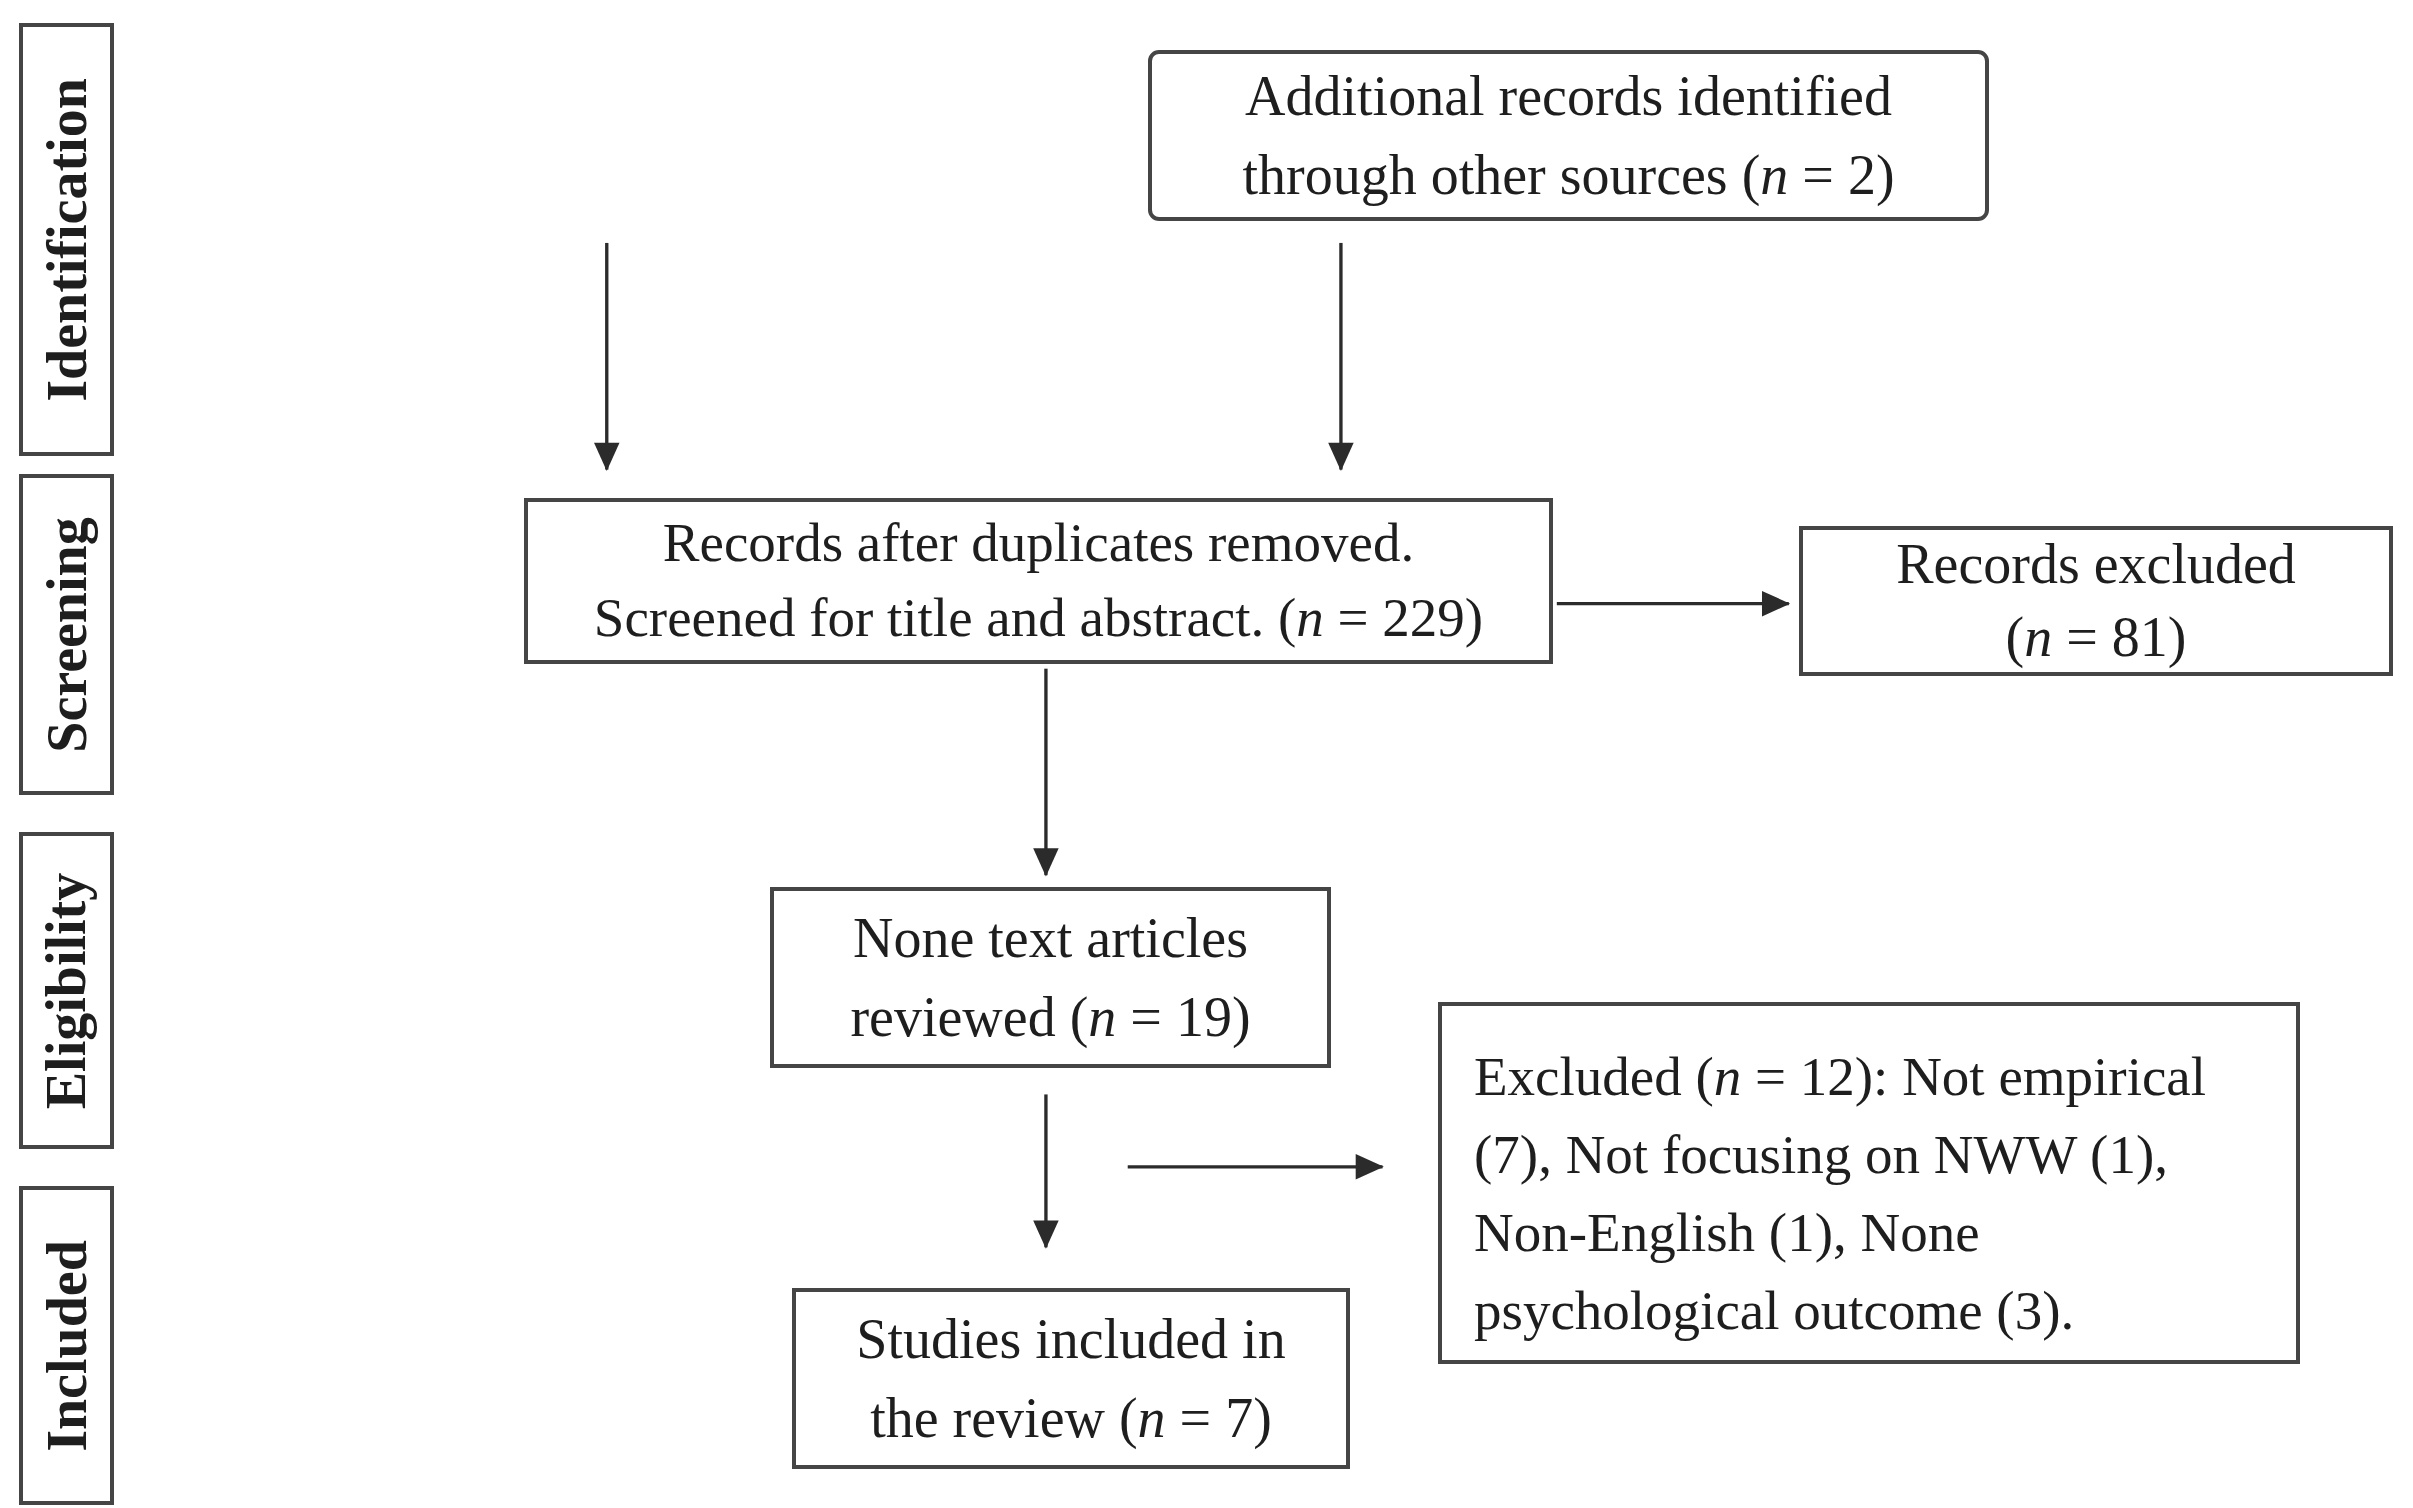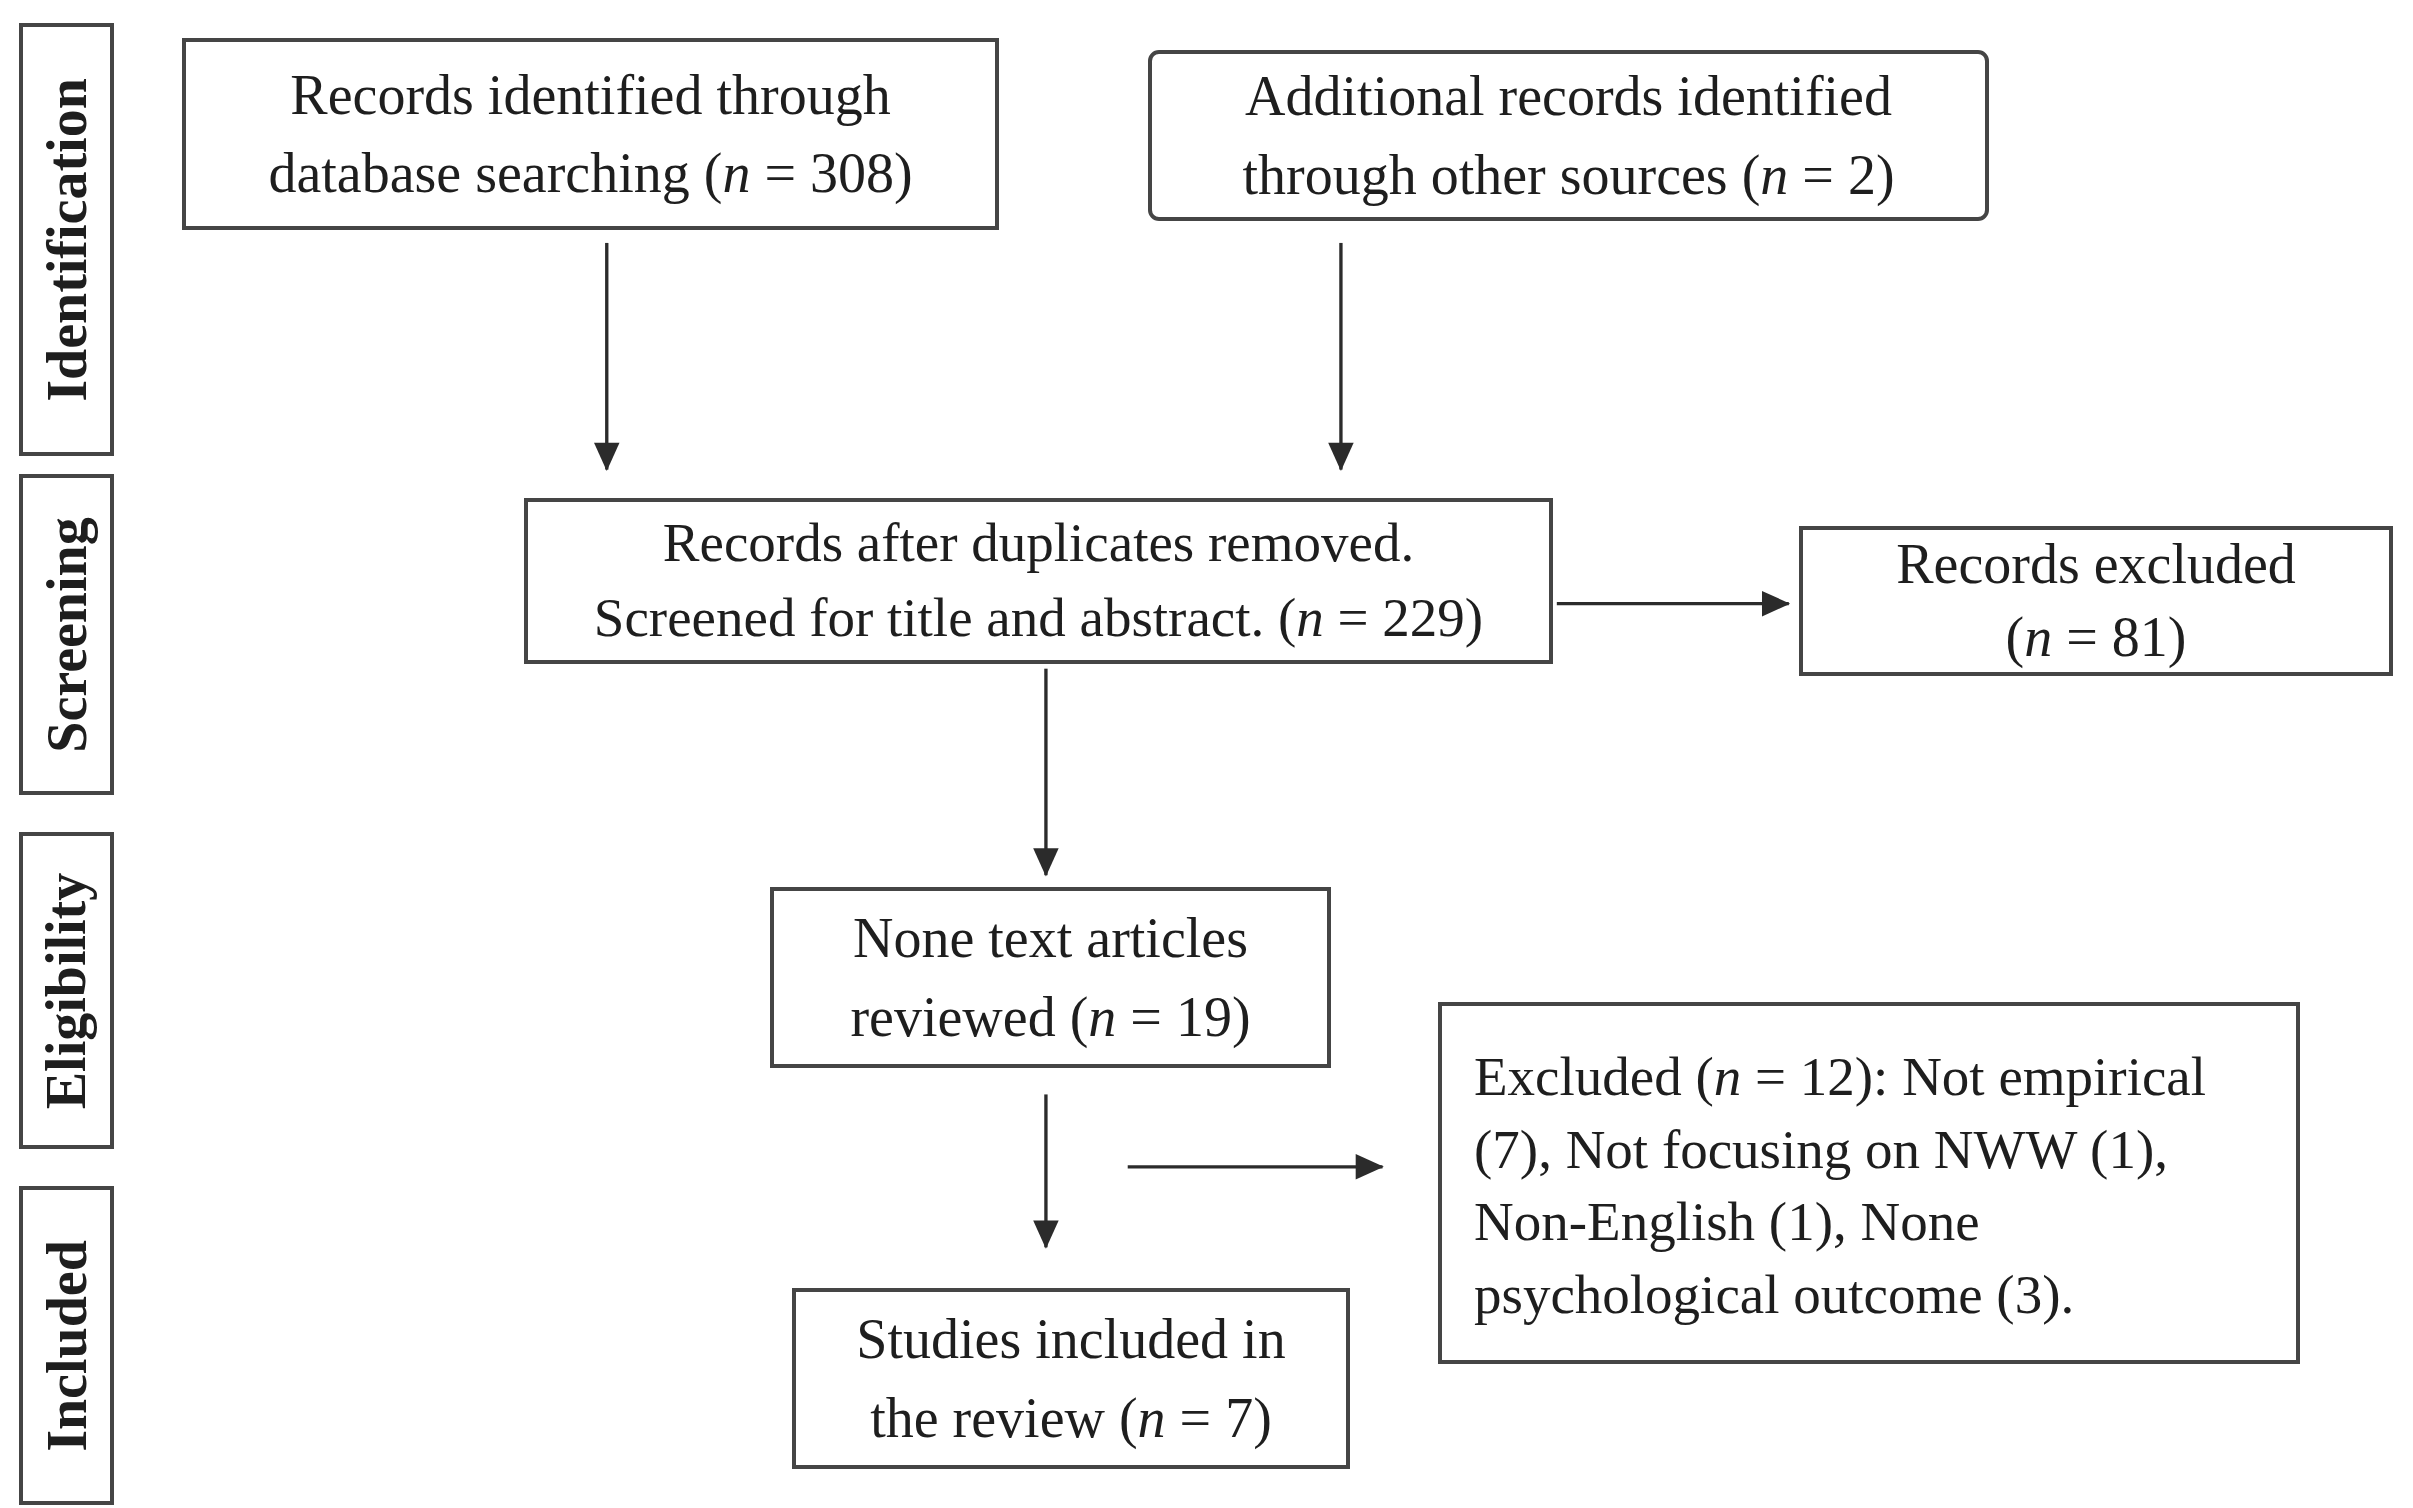--- a/index.html
+++ b/index.html
@@ -53,23 +53,23 @@
   #stage-included{top:1186px;height:319px;}
 
   #box-identified{left:182px;top:38px;width:817px;height:192px;}
   #box-additional{left:1148px;top:50px;width:841px;height:171px;border-radius:11px;}
   #box-deduplicated{left:524px;top:498px;width:1029px;height:166px;font-size:55px;line-height:1.36;}
   #box-records-excluded{left:1799px;top:526px;width:594px;height:150px;line-height:1.30;}
   #box-fulltext{left:770px;top:887px;width:561px;height:181px;}
   #box-fulltext-excluded{
     left:1438px;top:1002px;width:862px;height:362px;
     font-size:55px;line-height:1.32;
-    justify-content:flex-start;align-items:flex-start;
+    justify-content:space-between;align-items:flex-start;
     text-align:left;
-    padding:35px 19px 4px 32px;
+    padding:35px 19px 12px 32px;
   }
   #box-included-studies{left:770px;top:1288px;width:558px;height:181px;margin-left:22px;}
 </style>
 </head>
 <body>
 
 <div class="canvas">
 
   <svg class="arrows" viewBox="0 0 3599 2250" xmlns="http://www.w3.org/2000/svg">
     <defs>
@@ -91,24 +91,20 @@
   <div class="stage" id="stage-screening">
     <span>Screening</span>
   </div>
   <div class="stage" id="stage-eligibility">
     <span>Eligibility</span>
   </div>
   <div class="stage" id="stage-included">
     <span>Included</span>
   </div>
 
-  <div class="box" id="box-identified">
-    <div class="bline">Records identified through</div>
-    <div class="bline">database searching (<i>n</i> = 308)</div>
-  </div>
 
   <div class="box" id="box-additional">
     <div class="bline">Additional records identified</div>
     <div class="bline">through other sources (<i>n</i> = 2)</div>
   </div>
 
   <div class="box" id="box-deduplicated">
     <div class="bline">Records after duplicates removed.</div>
     <div class="bline">Screened for title and abstract. (<i>n</i> = 229)</div>
   </div>

